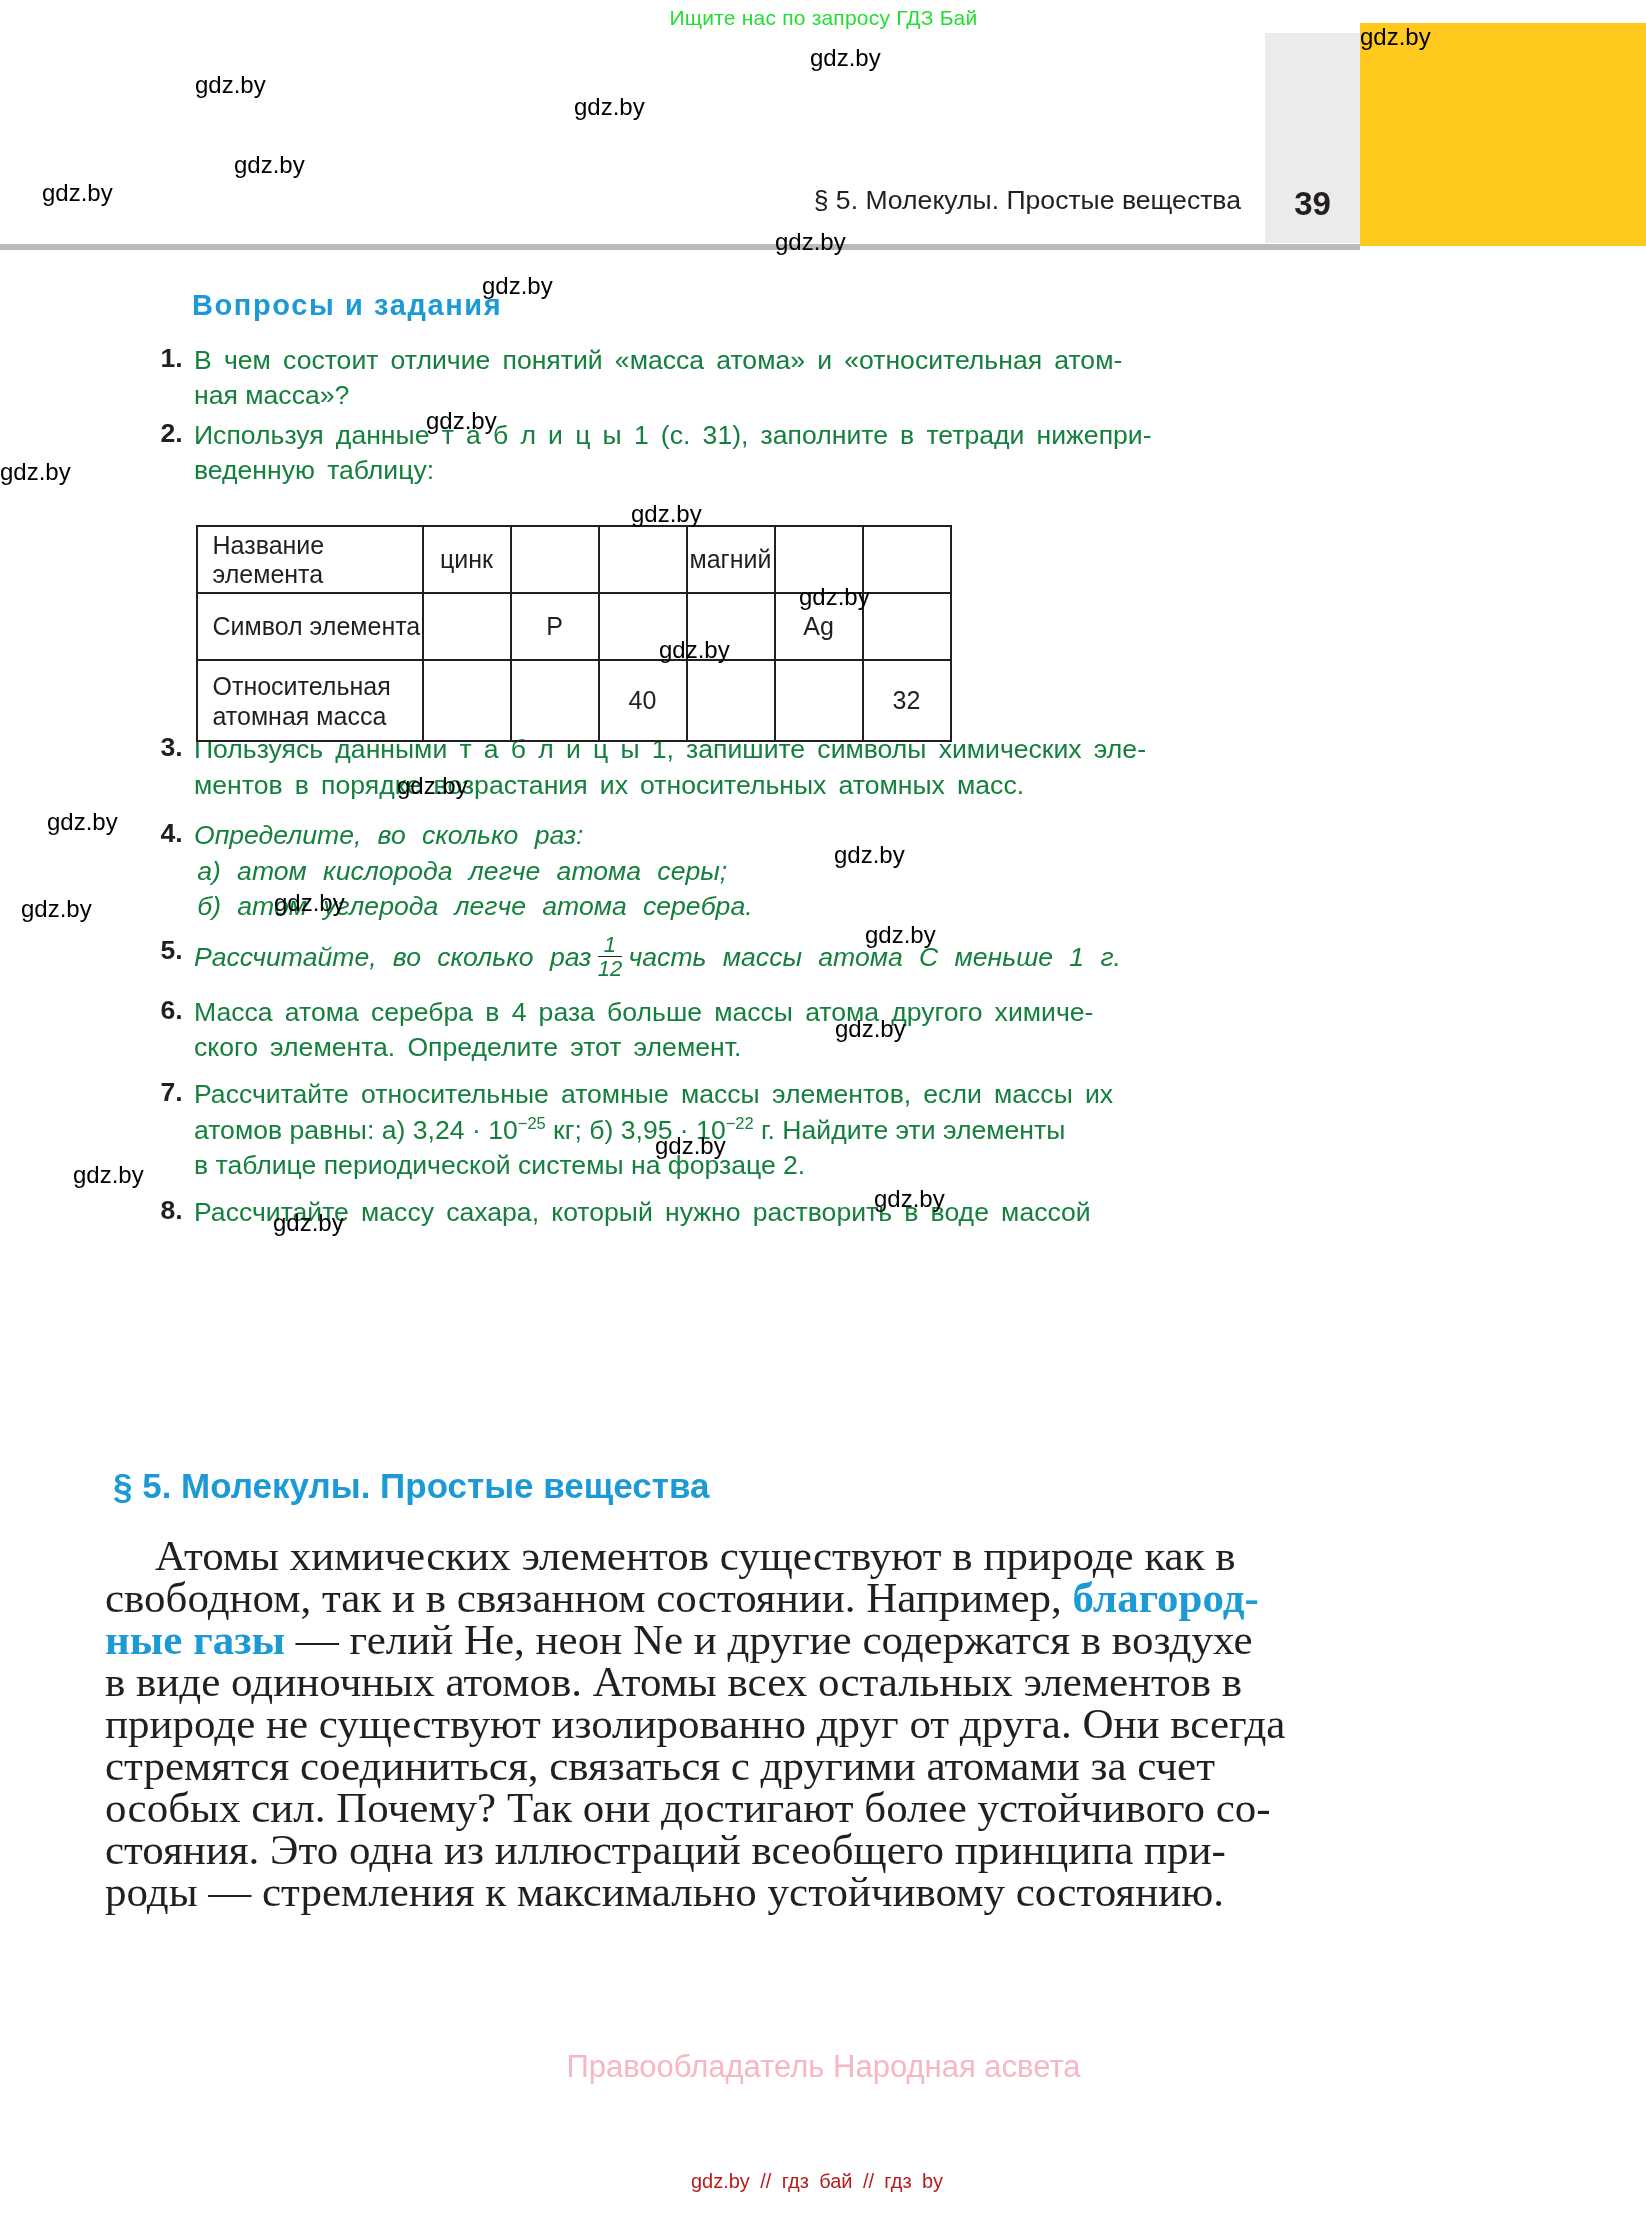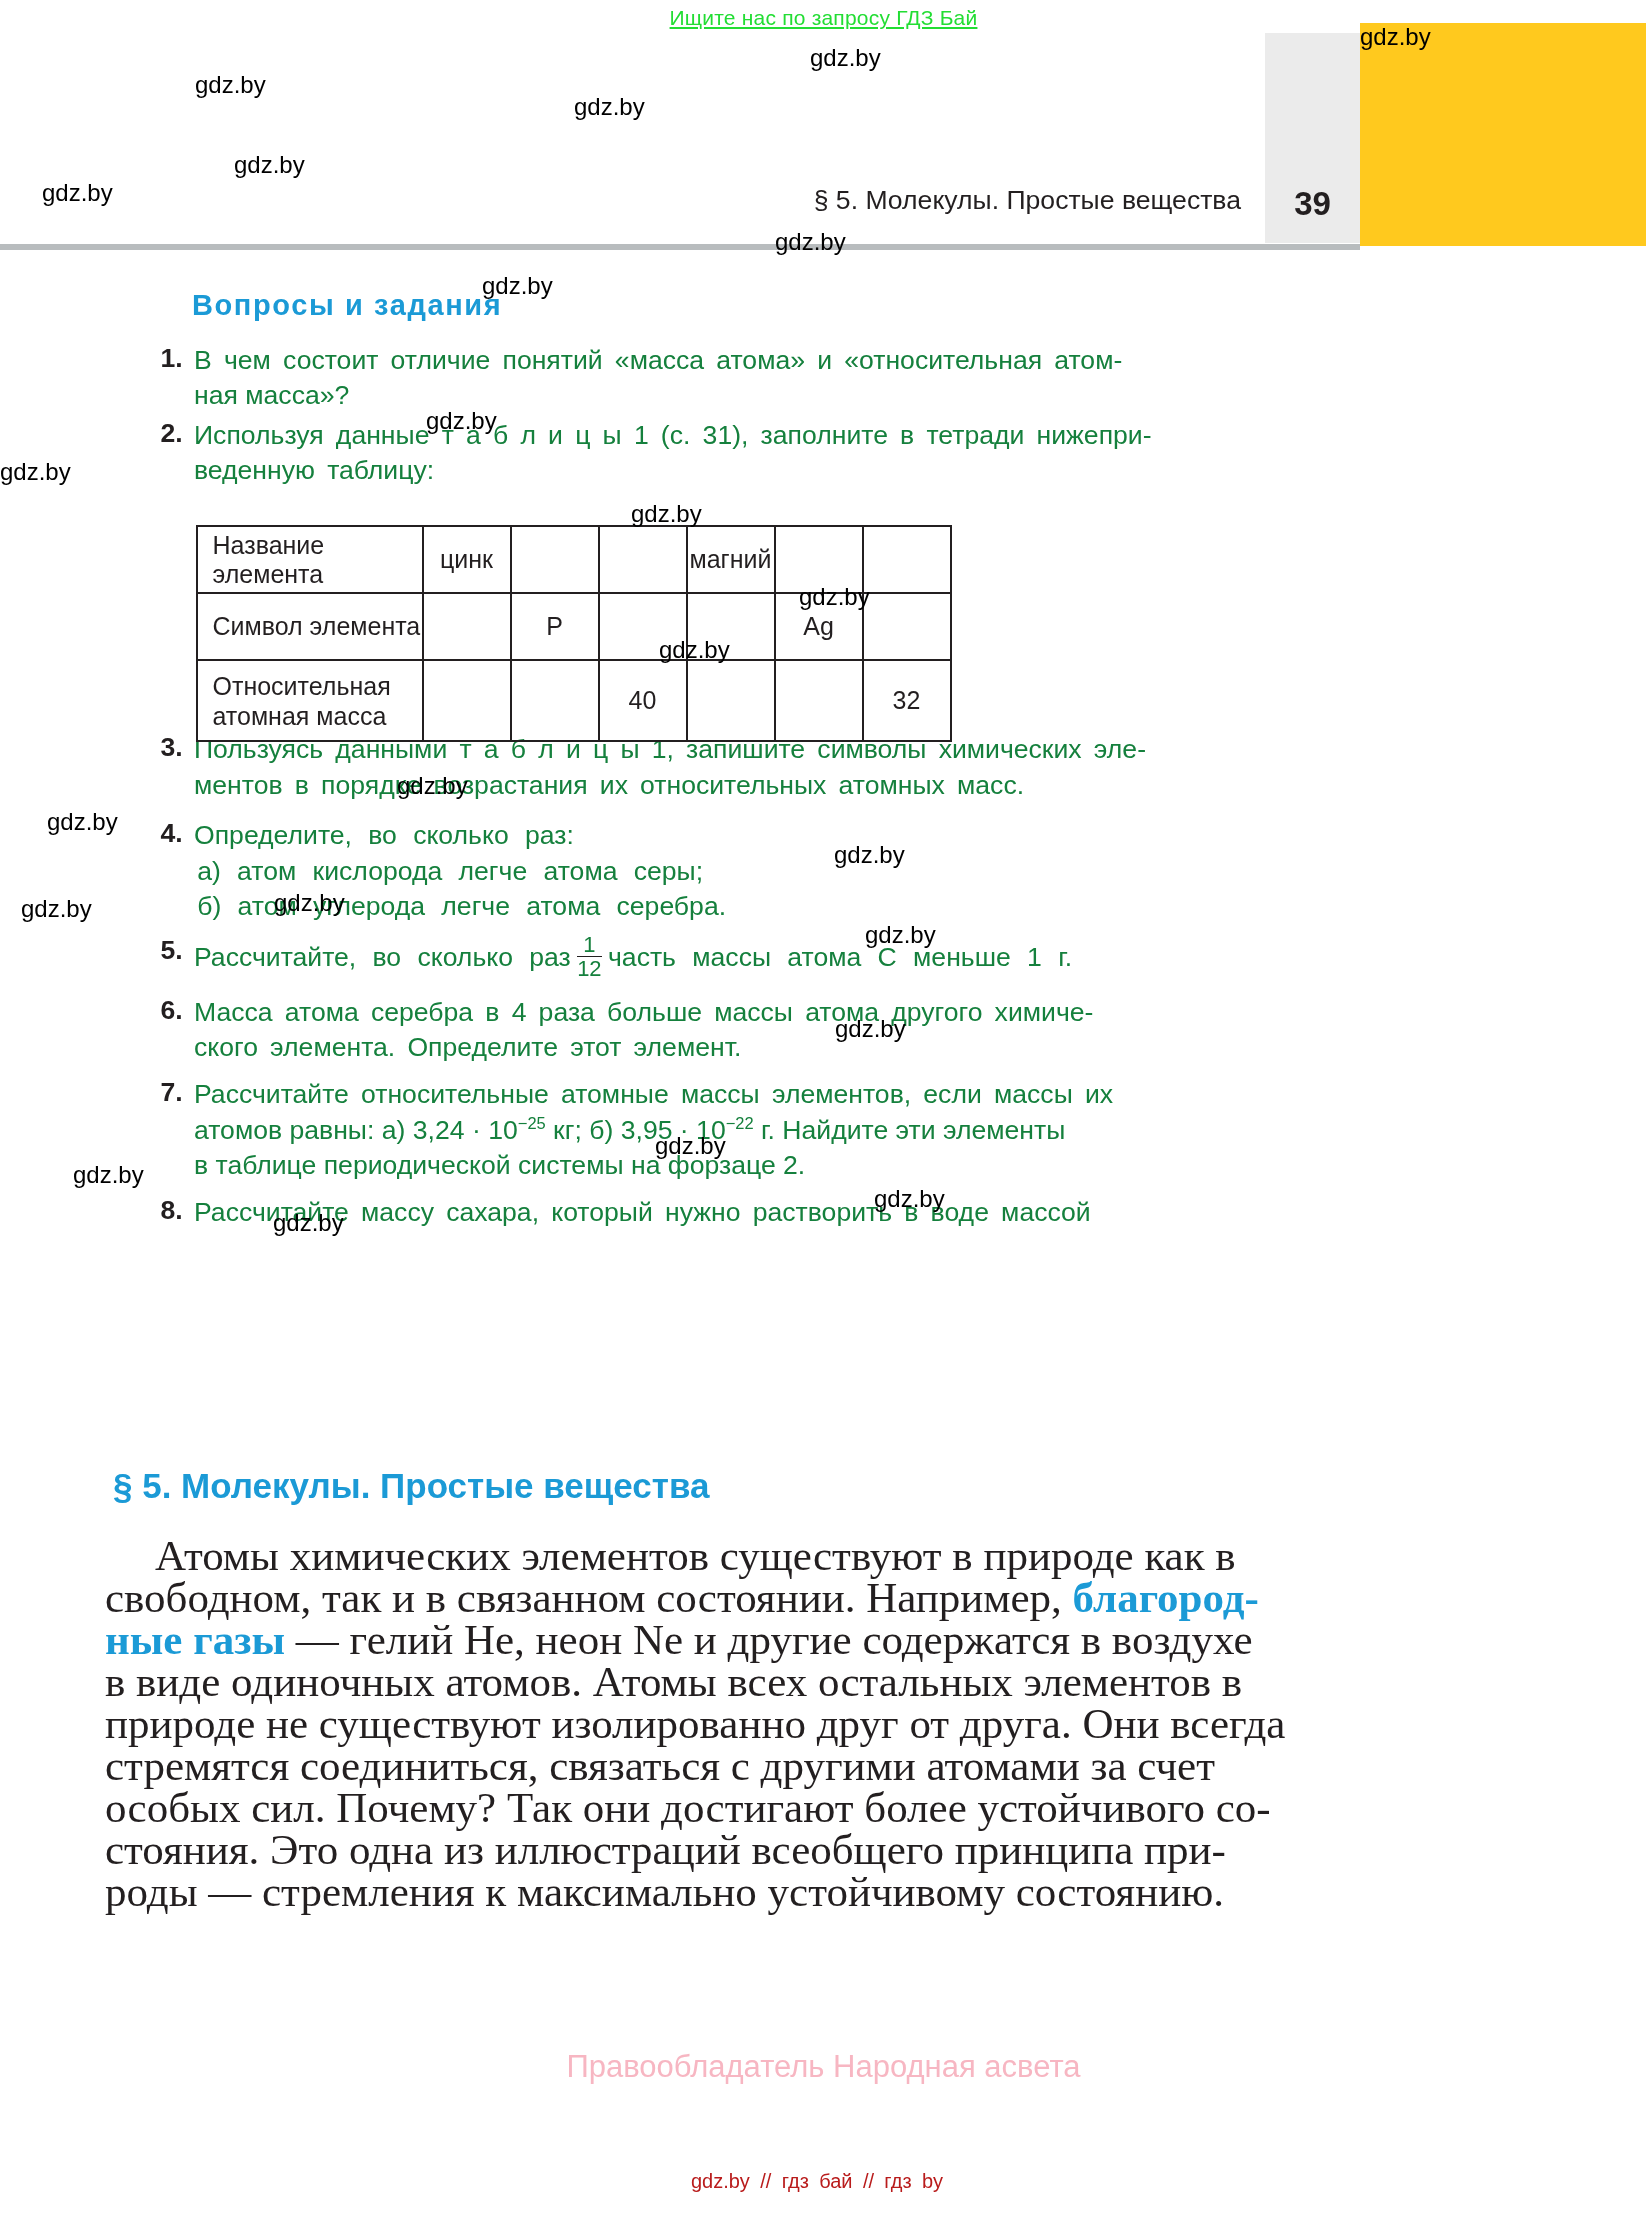--- a/index.html
+++ b/index.html
@@ -14,21 +14,20 @@
   .page { position:relative; width:1647px; height:2216px; }
 
   
   .promo {
     position:absolute; top:0; left:0; width:1647px;
     text-align:center;
     font-size:21px;
     color:#22dd33;
     padding-top:6.4px;
     letter-spacing:0.2px;
-    text-decoration:underline;
   }
 
   
   .yellow-block {
     position:absolute; left:1360px; top:23.4px;
     width:287px; height:223px;
     background:#ffc91e;
   }
   .pagenum-box {
     position:absolute; left:1265px; top:33px;
@@ -68,21 +67,21 @@
   .qnum {
     width:45px; flex:0 0 45px;
     text-align:right;
     font-size:26.6px; font-weight:bold; color:#231f20;
     padding-right:11.3px;
     box-sizing:border-box;
   }
   .qbody { font-size:26.6px; color:#15803d; line-height:1.33; flex:1; }
   .qbody .l { display:block; white-space:nowrap; }
   .wide { word-spacing:4.8px; }
-  .wider { word-spacing:8.9px; }
+  .wider { word-spacing:8.9px;font-style:italic; }
   .sub-a { display:block; margin-left:3.2px; }
 
   
   .frac {
     display:inline-block; vertical-align:middle;
     text-align:center; font-size:22px; line-height:1.06;
     margin:0 6.4px; position:relative; top:-2.4px;
   }
   .frac .num { display:block; }
   .frac .den { display:block; border-top:1.6px solid #231f20; }

